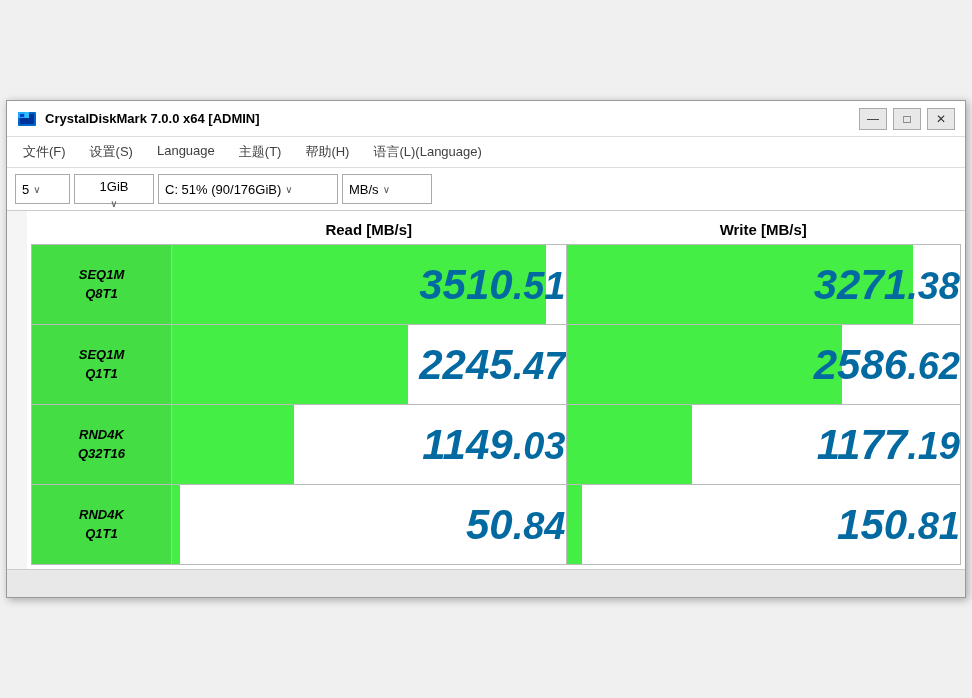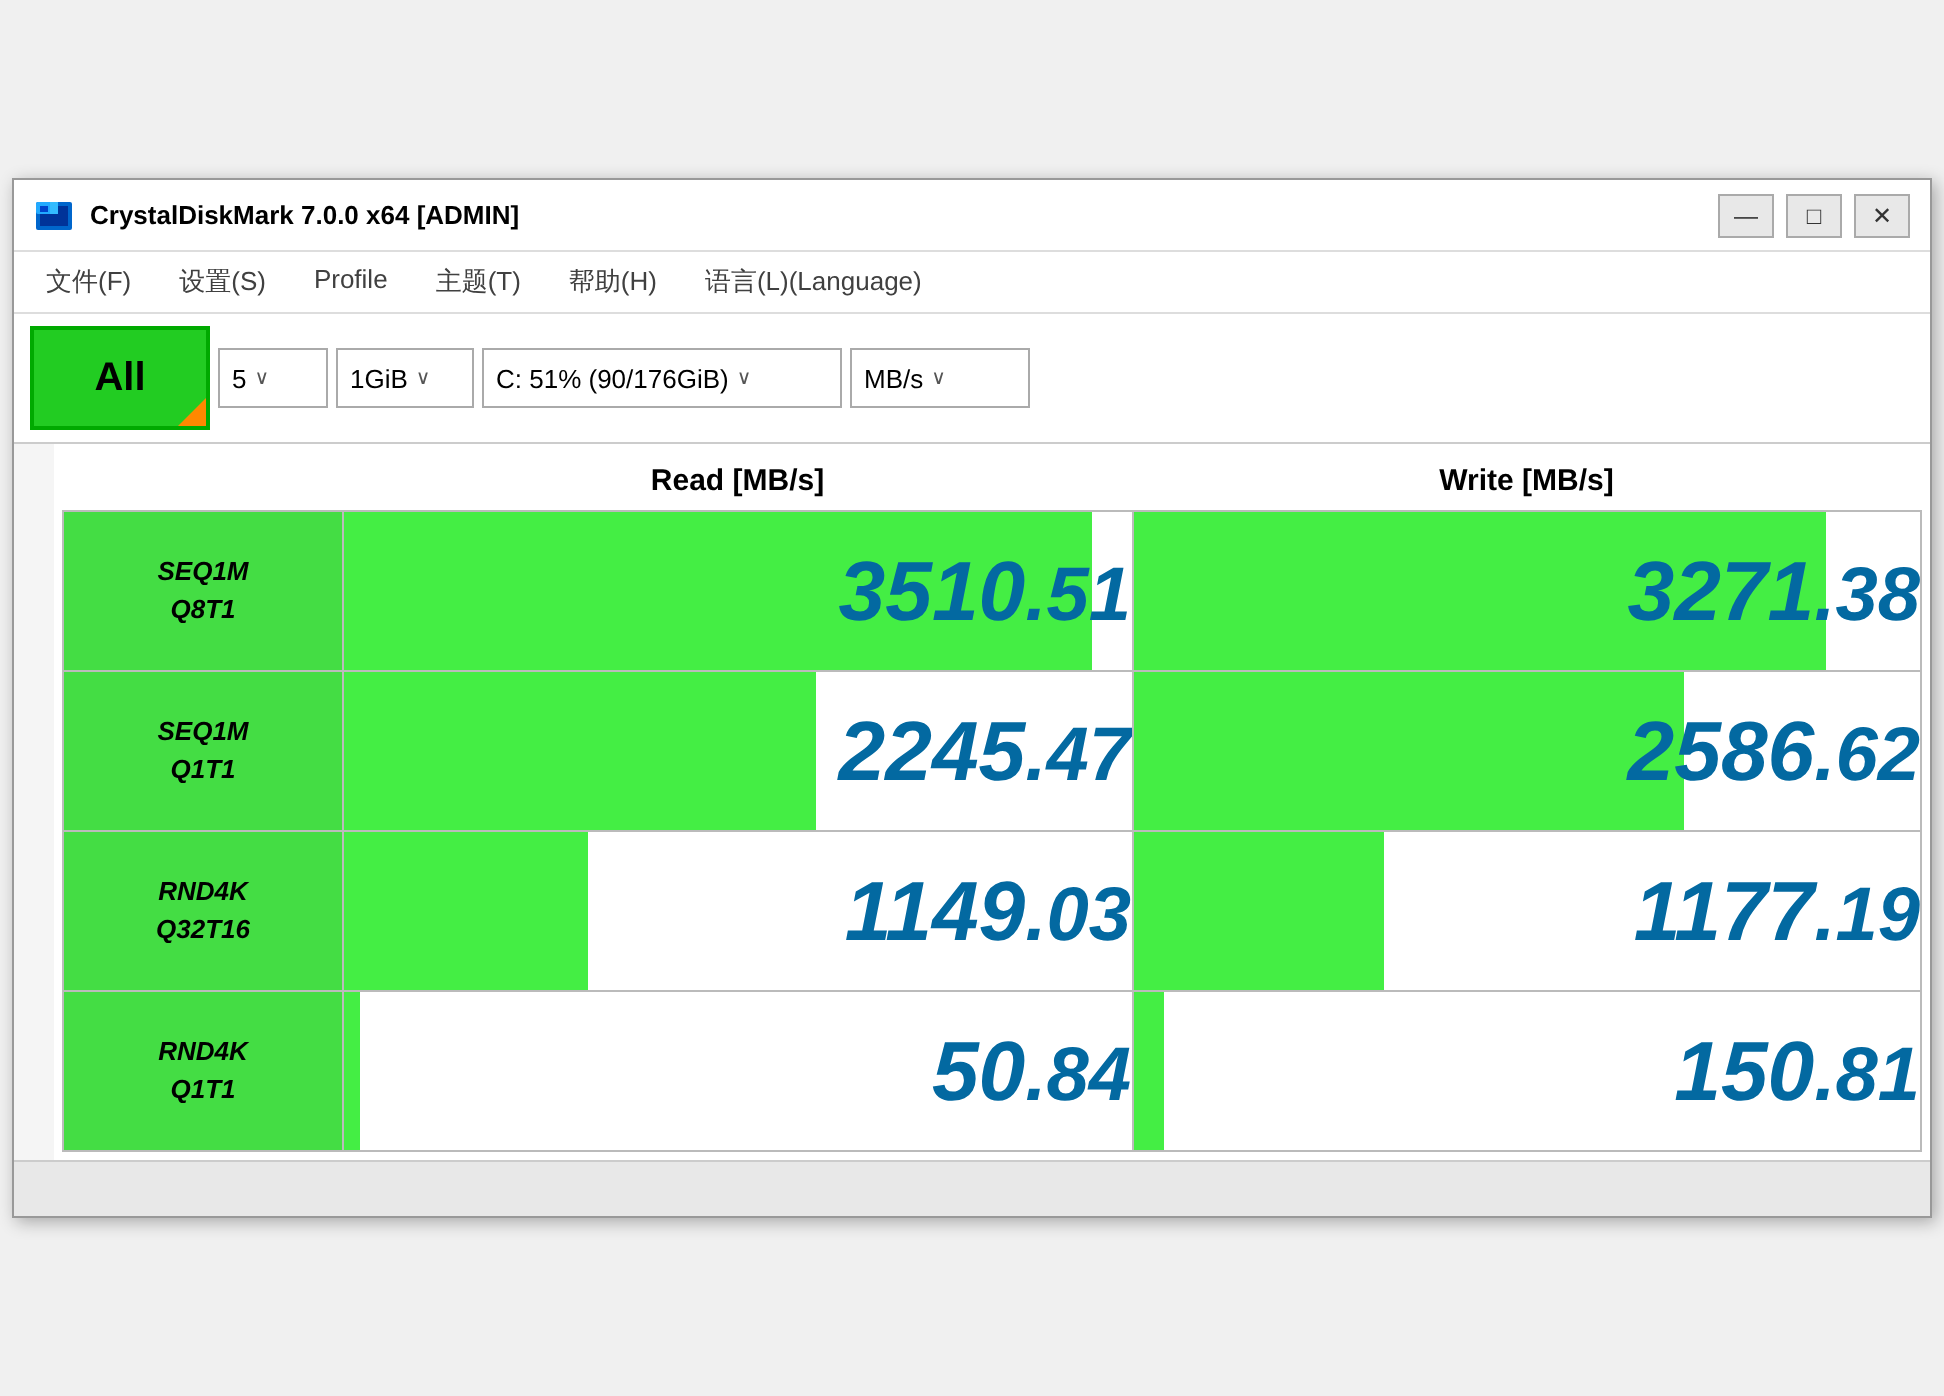--- a/index.html
+++ b/index.html
@@ -120,21 +120,21 @@
       padding: 4px 6px;
       font-size: 13px;
       cursor: pointer;
       display: flex;
       align-items: center;
       gap: 4px;
       height: 30px;
     }
 
     .dropdown-count { width: 55px; }
-    .dropdown-size { width: 69px; }
+    .dropdown-size { width: 80px; flex-direction: column; }
     .dropdown-drive { width: 180px; }
     .dropdown-unit { width: 90px; text-align: right; }
 
     .chevron {
       font-size: 10px;
       color: #555;
     }
 
     .main-content {
       background: white;
@@ -241,30 +241,27 @@
     <div class="title-bar-controls">
       <button class="title-btn">—</button>
       <button class="title-btn">□</button>
       <button class="title-btn close">✕</button>
     </div>
   </div>
 
   <div class="menu-bar">
     <span class="menu-item">文件(F)</span>
     <span class="menu-item">设置(S)</span>
-    <span class="menu-item">Profile</span>
+    <span class="menu-item">Language</span>
     <span class="menu-item">主题(T)</span>
     <span class="menu-item">帮助(H)</span>
     <span class="menu-item">语言(L)(Language)</span>
   </div>
 
   <div class="toolbar">
-    <button class="all-btn">
-      <span>All</span>
-    </button>
     <div class="dropdown dropdown-count">
       <span>5</span>
       <span class="chevron">∨</span>
     </div>
     <div class="dropdown dropdown-size">
       <span>1GiB</span>
       <span class="chevron">∨</span>
     </div>
     <div class="dropdown dropdown-drive">
       <span>C: 51% (90/176GiB)</span>

